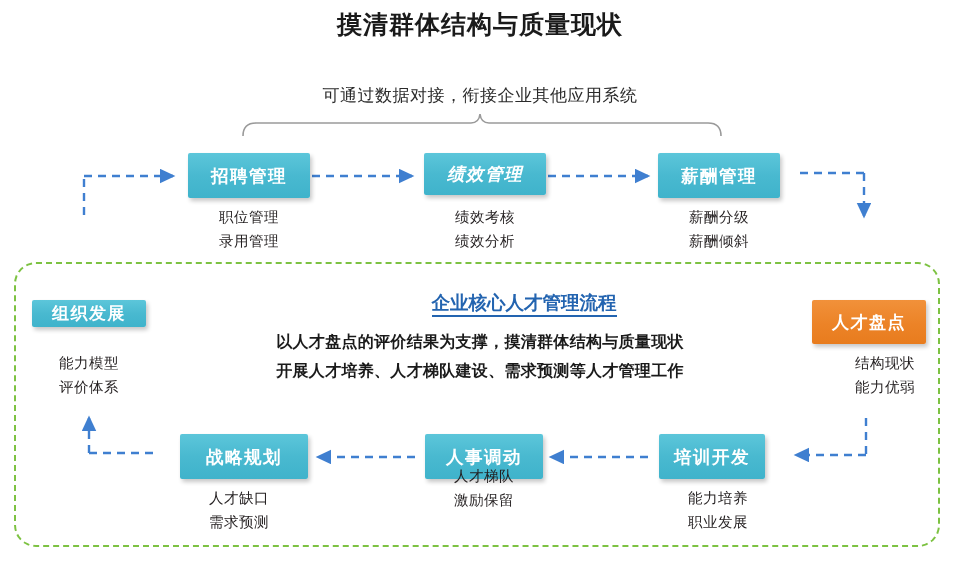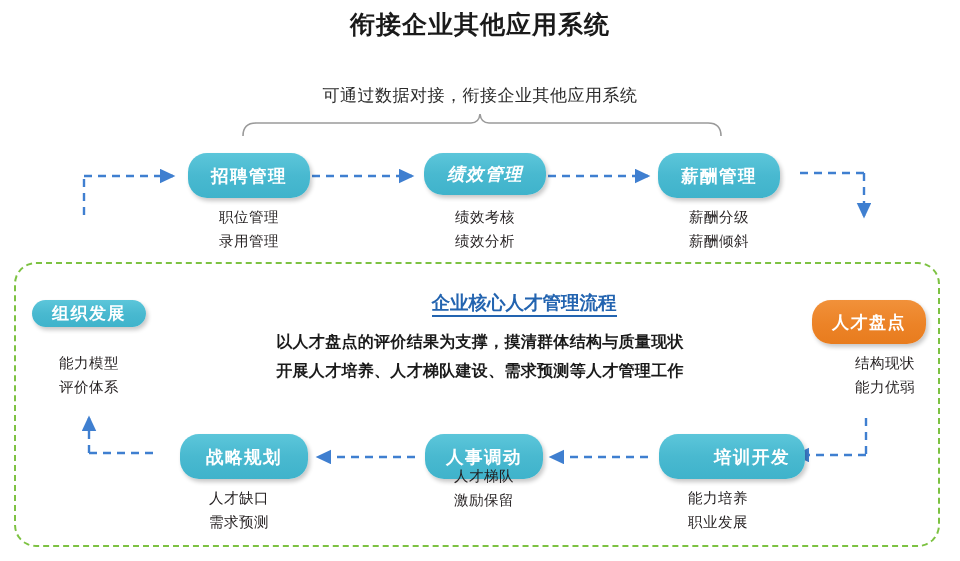--- a/index.html
+++ b/index.html
@@ -39,21 +39,21 @@
     left: 0; top: 84px;
     width: 960px;
     text-align: center;
     font-size: 17px;
     color: #2b2b2b;
     letter-spacing: 0.5px;
   }
 
   
   .node {
-    border-radius: 19px;
+    border-radius: 2px;
     display: flex;
     align-items: center;
     justify-content: center;
     color: #ffffff;
     font-weight: bold;
     font-size: 17.5px;
     letter-spacing: 1.5px;
     box-shadow: 2px 3px 4px rgba(0,0,0,0.22);
   }
   .node.blue {
@@ -107,21 +107,21 @@
     left: 0; top: 0;
     width: 960px; height: 561px;
     pointer-events: none;
   }
 </style>
 </head>
 <body>
 
 <div id="canvas">
 
-  <div class="abs page-title">衔接企业其他应用系统</div>
+  <div class="abs page-title">摸清群体结构与质量现状</div>
 
   <div class="abs subtitle">可通过数据对接，衔接企业其他应用系统</div>
 
   <svg class="overlay" viewBox="0 0 960 561">
     <defs>
       <marker id="arrR" markerWidth="7" markerHeight="7" refX="5.6" refY="3.1" orient="auto">
         <path d="M0,0 L6.6,3.1 L0,6.2 Z" fill="#3f7fd0"></path>
       </marker>
       <marker id="arrL" markerWidth="7" markerHeight="7" refX="5.6" refY="3.1" orient="auto">
         <path d="M0,0 L6.6,3.1 L0,6.2 Z" fill="#3f7fd0"></path>
@@ -229,21 +229,21 @@
   </div>
 
   <div class="abs node blue" style="left:425px; top:434px; width:118px; height:45px;">
     <span>人事调动</span>
   </div>
   <div class="abs subitems" style="left:403px; top:464px; width:162px;">
     <div>人才梯队</div>
     <div>激励保留</div>
   </div>
 
-  <div class="abs node blue" style="left:659px; top:434px; width:106px; height:45px;padding-left:40px;">
+  <div class="abs node blue" style="left:659px; top:434px; width:106px; height:45px;">
     <span>培训开发</span>
   </div>
   <div class="abs subitems" style="left:637px; top:486px; width:162px;">
     <div>能力培养</div>
     <div>职业发展</div>
   </div>
 
 </div>
 
 </body></html>

